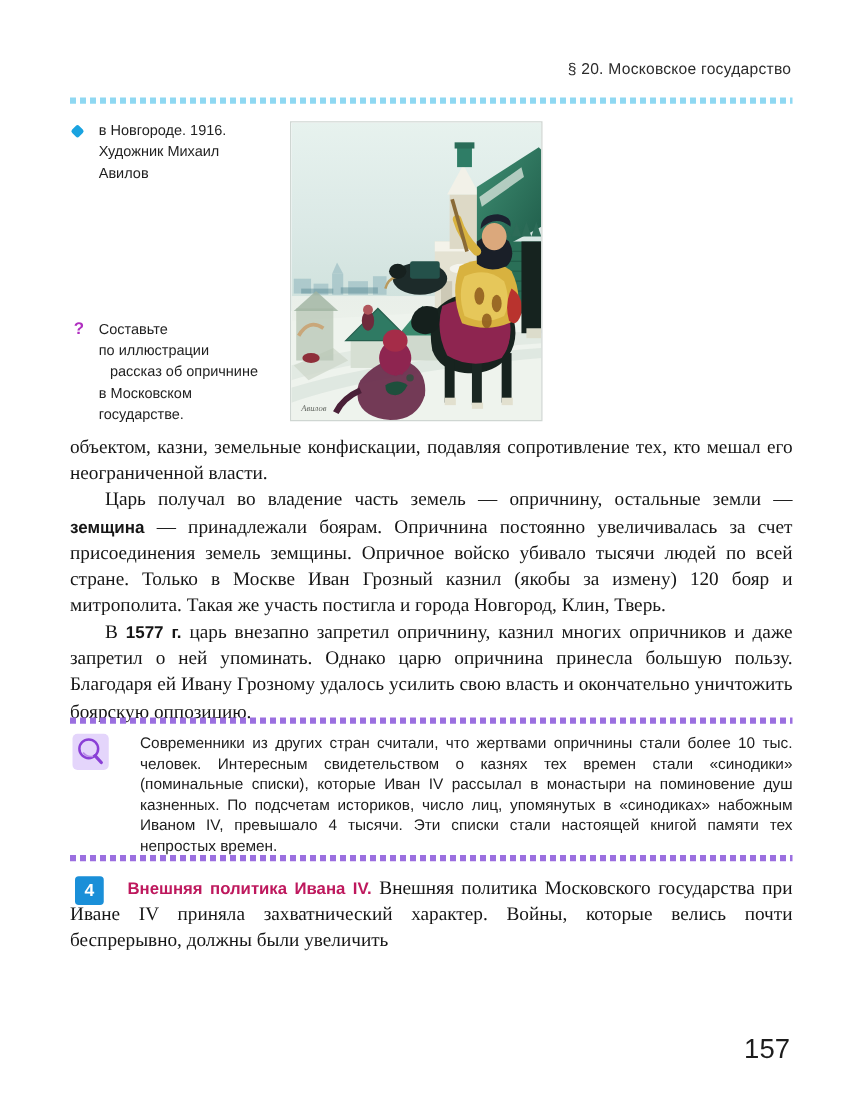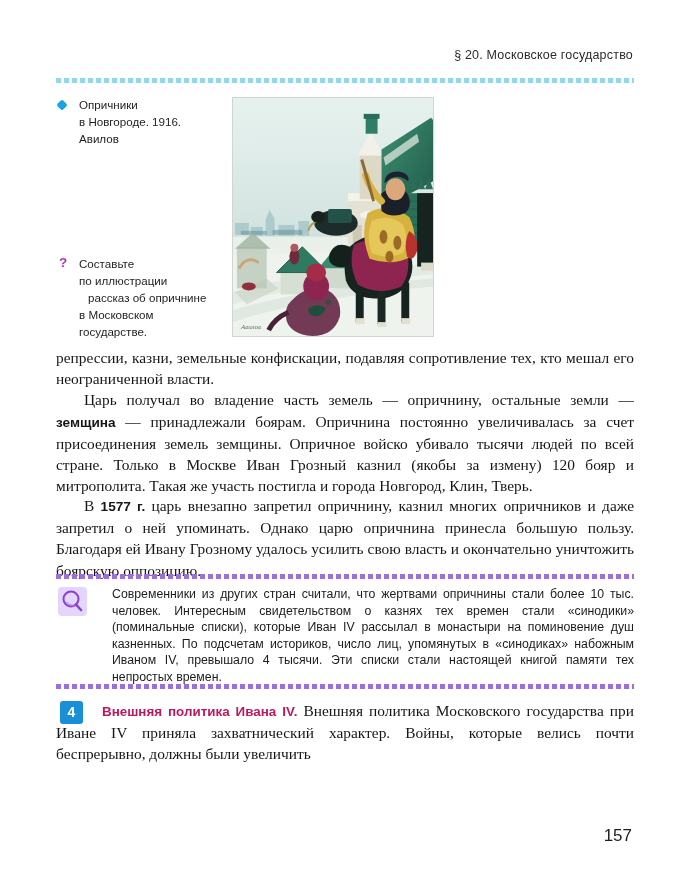--- a/index.html
+++ b/index.html
@@ -190,38 +190,38 @@
     font-size: 13.4px;
     color: #be185d;
   }
 
   
   .folio {
     position: absolute;
     right: 58px;
     top: 826px;
     font-family: "Liberation Sans", sans-serif;
-    font-size: 17px;
+    font-size: 22px;
     color: #1d1d1d;
   }
 </style>
 </head>
 <body>
 
 <div class="page">
 
   <div class="runhead">§ 20. Московское государство</div>
 
   <div class="dots dots-blue rule-top"></div>
 
   <div class="margin-col caption-block">
     <div class="margin-row">
       <span class="bullet-diamond"></span>
-      <span class="margin-line">Опричники</span>
       <span class="margin-line">в Новгороде. 1916.</span>
+      <span class="margin-line">Художник Михаил</span>
       <span class="margin-line">Авилов</span>
     </div>
   </div>
 
   <div class="margin-col question-block">
     <div class="margin-row">
       <span class="qmark">?</span>
       <span class="margin-line">Составьте</span>
       <span class="margin-line">по иллюстрации</span>
       <span class="margin-line indent-1">рассказ об опричнине</span>
@@ -380,21 +380,21 @@
       <g>
         <path d="M76,212 q10,-6 18,0 q-4,8 -10,8 q-8,0 -8,-8 Z" fill="#1e4f3c"></path>
         <path d="M84,204 q3,-5 6,-1" stroke="#8e2550" stroke-width="2" fill="none"></path>
       </g>
 
       <text x="8" y="233" font-family="Liberation Serif, serif" font-size="7" fill="#4a4f48" opacity="0.85" font-style="italic">Авилов</text>
     </svg>
   </div>
 
   <div class="body-text blk-1">
-    <p class="noind">репрессии, казни, земельные конфискации, подавляя сопротивление тех, кто мешал его неограниченной власти.</p>
+    <p class="noind">объектом, казни, земельные конфискации, подавляя сопротивление тех, кто мешал его неограниченной власти.</p>
     <p><span>Царь получал во владение часть земель — опричнину, остальные земли — </span><span class="term">земщина</span><span> — принадлежали боярам. Опричнина постоянно увеличивалась за счет присоединения земель земщины. Опричное войско убивало тысячи людей по всей стране. Только в Москве Иван Грозный казнил (якобы за измену) 120 бояр и митрополита. Такая же участь постигла и города Новгород, Клин, Тверь.</span></p>
   </div>
 
   <div class="body-text blk-2">
     <p><span>В </span><span class="term">1577 г.</span><span> царь внезапно запретил опричнину, казнил многих опричников и даже запретил о ней упоминать. Однако царю опричнина принесла большую пользу. Благодаря ей Ивану Грозному удалось усилить свою власть и окончательно уничтожить боярскую оппозицию.</span></p>
   </div>
 
   <div class="dots dots-violet rule-box-t"></div>
   <div class="dots dots-violet rule-box-b"></div>
 

